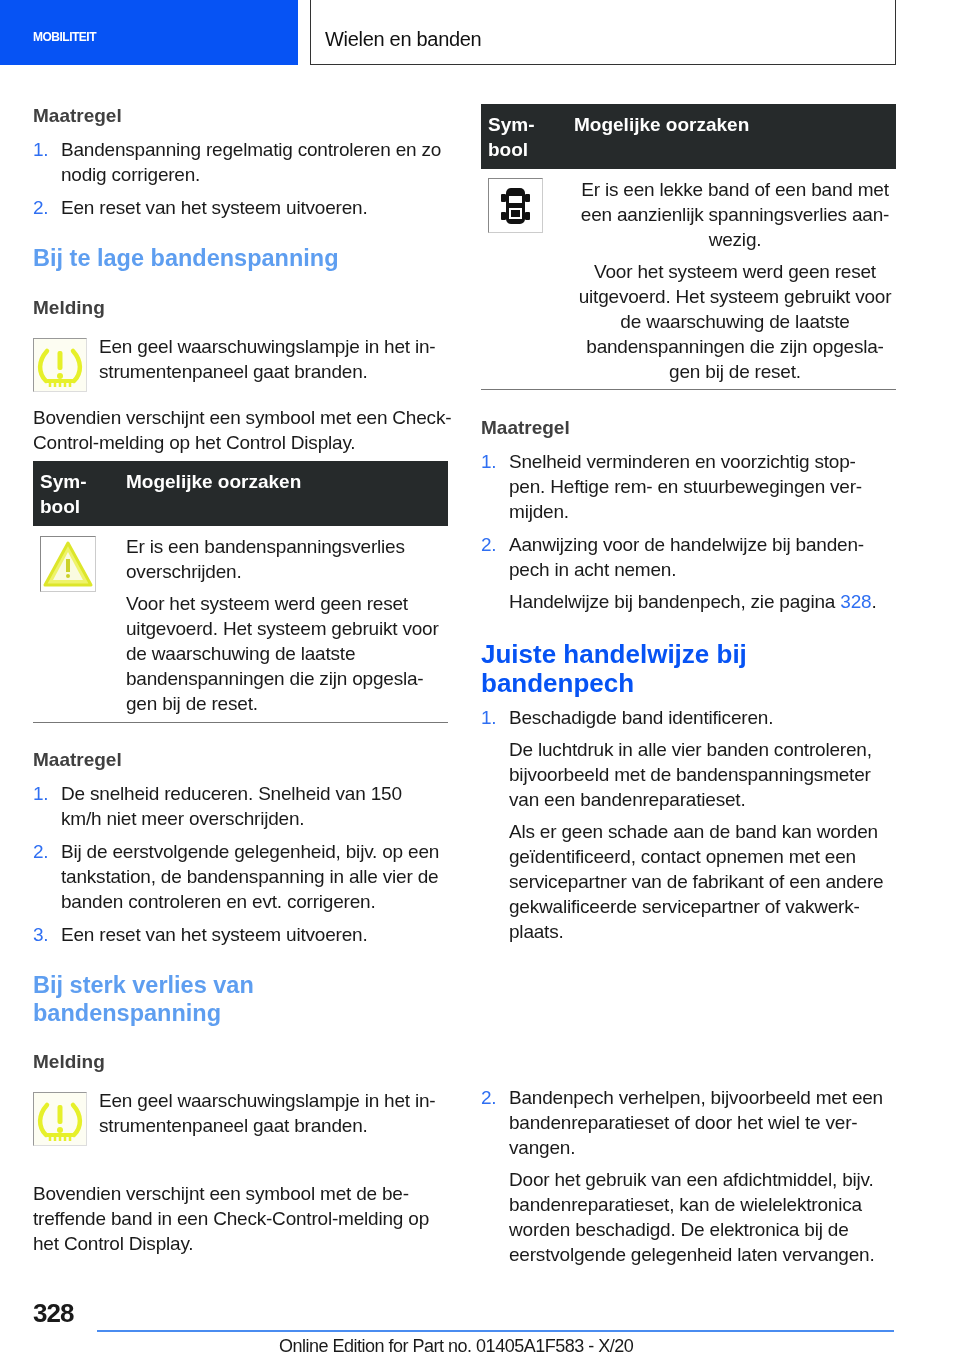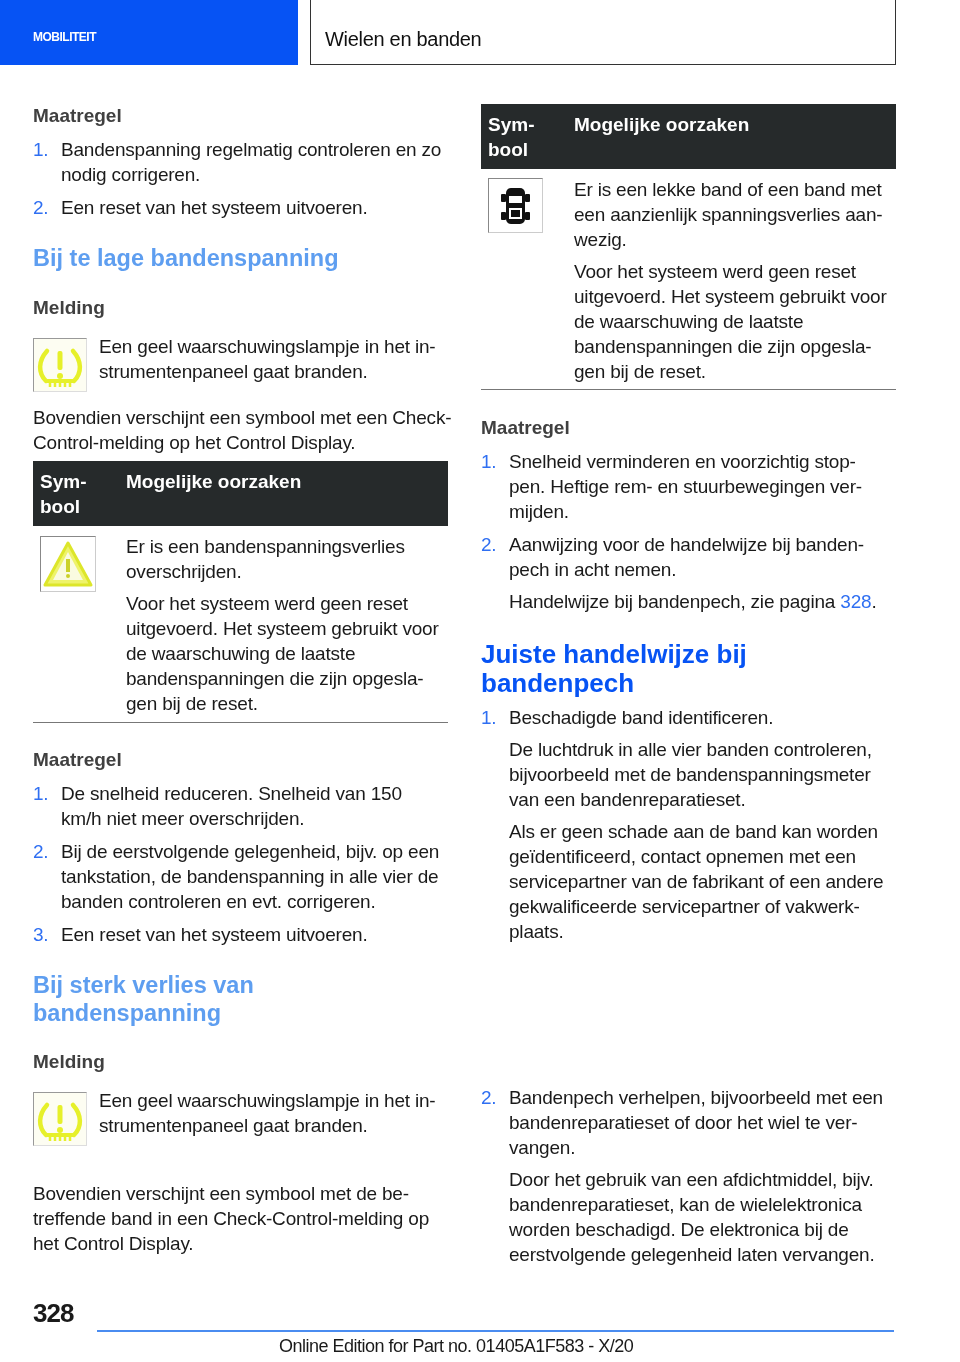--- a/index.html
+++ b/index.html
@@ -136,21 +136,21 @@
 </div>
 <div class="abs para" style="left:99px; top:1088px; width:350px;">Een geel waarschuwingslampje in het in-strumentenpaneel gaat branden.</div>
 
 <div class="abs para" style="left:33px; top:1169px; width:420px;margin-top:12px;">Bovendien verschijnt een symbool met de be-treffende band in een Check-Control-melding op het Control Display.</div>
 
 <div class="tbl" style="left:481px; top:104px;">
   <div class="tbl-head">
     <div class="c1" style="width:70px;">Sym-bool</div>
     <div class="c2">Mogelijke oorzaken</div>
   </div>
-  <div class="tbl-body" style="height:221px;">
+  <div class="tbl-body" style="height:221px;text-align:center;">
     <div class="tbl-icon" style="top:9px; width:55px; height:55px;">
       <svg width="53" height="53" viewBox="0 0 53 53">
         <rect x="17" y="9" width="19" height="36" rx="5" fill="#111"></rect>
         <rect x="20" y="17" width="13" height="7" fill="#fff"></rect>
         <rect x="20" y="29" width="13" height="11" fill="#fff"></rect>
         <rect x="22" y="31" width="9" height="7" fill="#111"></rect>
         <rect x="12" y="15" width="5" height="8" rx="1" fill="#111"></rect>
         <rect x="36" y="15" width="5" height="8" rx="1" fill="#111"></rect>
         <rect x="12" y="33" width="5" height="8" rx="1" fill="#111"></rect>
         <rect x="36" y="33" width="5" height="8" rx="1" fill="#111"></rect>

